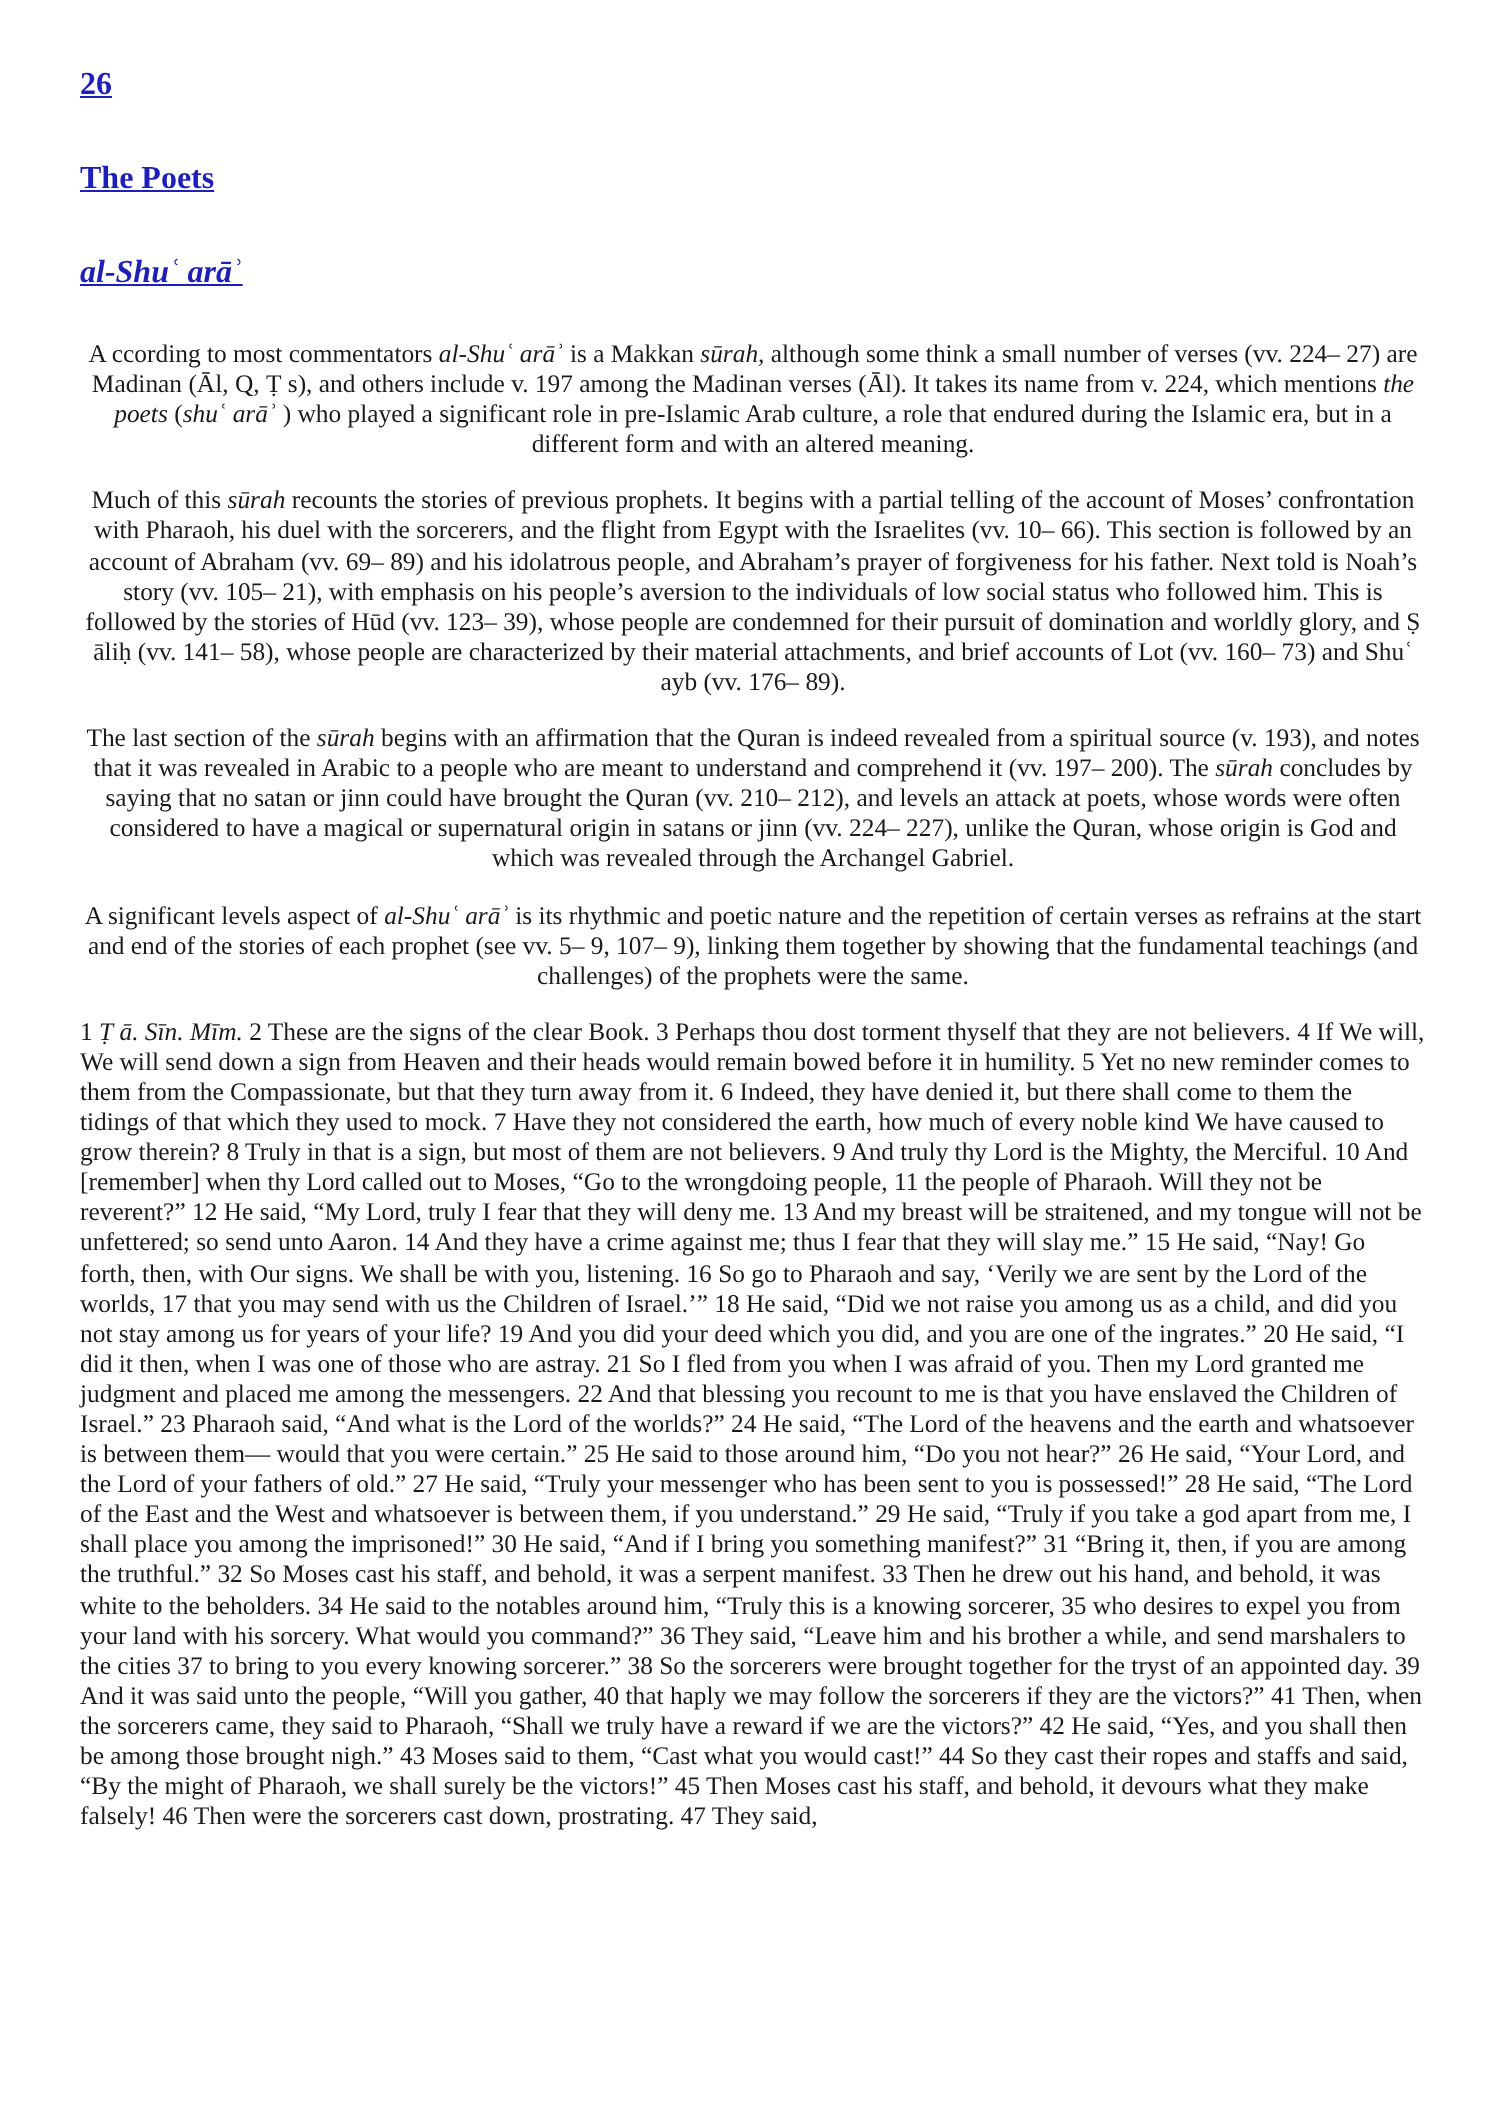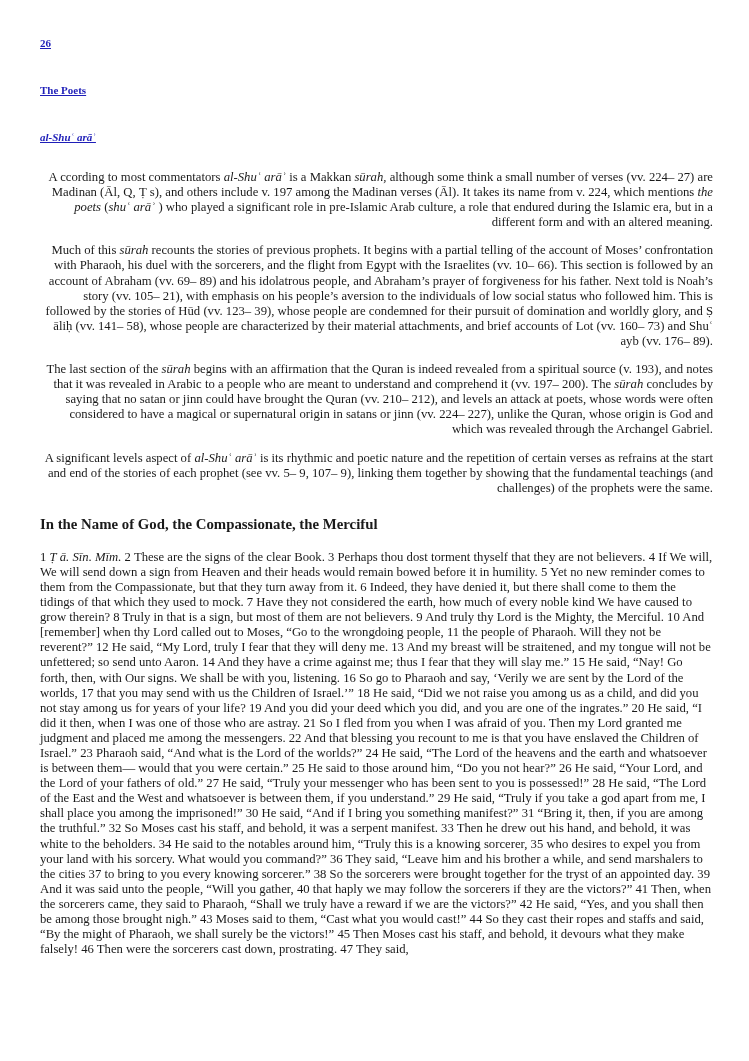--- a/index.html
+++ b/index.html
@@ -22,33 +22,33 @@
     font-family: "Liberation Serif", serif;
     font-size: 12.7px;
     line-height: 15.1px;
     color: var(--body-text);
     overflow: hidden;
   }
   .h-link {
     display: block;
     color: var(--heading-blue);
     font-weight: bold;
-    font-size: 11px;
+    font-size: 16px;
     line-height: 18px;
     text-decoration: underline;
     margin: 0 0 29px 0;
     width: -moz-fit-content;
     width: fit-content;
     cursor: pointer;
   }
   .h-link.italic { font-style: italic; }
   .h-link.last { margin-bottom: 24px; }
   p.body-para {
     margin: 0 0 13px 0;
-    text-align: right;
+    text-align: center;
   }
   h2.bismillah {
     font-family: "Liberation Serif", serif;
     font-size: 14.8px;
     line-height: 17px;
     font-weight: bold;
     color: var(--body-text);
     margin: 20px 0 17px 0;
   }
   p.verses {
@@ -68,17 +68,16 @@
   <a class="h-link italic last">al-Shuʿ arāʾ</a>
 
   <p class="body-para"><span>A ccording to most commentators </span><i>al-Shuʿ arāʾ</i><span> is a Makkan </span><i>sūrah,</i><span> although some think a small number of verses (vv. 224– 27) are Madinan (Āl, Q, Ṭ s), and others include v. 197 among the Madinan verses (Āl). It takes its name from v. 224, which mentions </span><i>the poets</i><span> (</span><i>shuʿ arāʾ</i><span> ) who played a significant role in pre-Islamic Arab culture, a role that endured during the Islamic era, but in a different form and with an altered meaning.</span></p>
 
   <p class="body-para"><span>Much of this </span><i>sūrah</i><span> recounts the stories of previous prophets. It begins with a partial telling of the account of Moses’ confrontation with Pharaoh, his duel with the sorcerers, and the flight from Egypt with the Israelites (vv. 10– 66). This section is followed by an account of Abraham (vv. 69– 89) and his idolatrous people, and Abraham’s prayer of forgiveness for his father. Next told is Noah’s story (vv. 105– 21), with emphasis on his people’s aversion to the individuals of low social status who followed him. This is followed by the stories of Hūd (vv. 123– 39), whose people are condemned for their pursuit of domination and worldly glory, and Ṣ āliḥ (vv. 141– 58), whose people are characterized by their material attachments, and brief accounts of Lot (vv. 160– 73) and Shuʿ ayb (vv. 176– 89).</span></p>
 
   <p class="body-para"><span>The last section of the </span><i>sūrah</i><span> begins with an affirmation that the Quran is indeed revealed from a spiritual source (v. 193), and notes that it was revealed in Arabic to a people who are meant to understand and comprehend it (vv. 197– 200). The </span><i>sūrah</i><span> concludes by saying that no satan or jinn could have brought the Quran (vv. 210– 212), and levels an attack at poets, whose words were often considered to have a magical or supernatural origin in satans or jinn (vv. 224– 227), unlike the Quran, whose origin is God and which was revealed through the Archangel Gabriel.</span></p>
 
   <p class="body-para"><span>A significant levels aspect of </span><i>al-Shuʿ arāʾ</i><span> is its rhythmic and poetic nature and the repetition of certain verses as refrains at the start and end of the stories of each prophet (see vv. 5– 9, 107– 9), linking them together by showing that the fundamental teachings (and challenges) of the prophets were the same.</span></p>
 
-  <h2 class="bismillah">In the Name of God, the Compassionate, the Merciful</h2>
 
   <p class="verses"><span>1 </span><i>Ṭ ā. Sīn. Mīm.</i><span> 2 These are the signs of the clear Book. 3 Perhaps thou dost torment thyself that they are not believers. 4 If We will, We will send down a sign from Heaven and their heads would remain bowed before it in humility. 5 Yet no new reminder comes to them from the Compassionate, but that they turn away from it. 6 Indeed, they have denied it, but there shall come to them the tidings of that which they used to mock. 7 Have they not considered the earth, how much of every noble kind We have caused to grow therein? 8 Truly in that is a sign, but most of them are not believers. 9 And truly thy Lord is the Mighty, the Merciful. 10 And [remember] when thy Lord called out to Moses, “Go to the wrongdoing people, 11 the people of Pharaoh. Will they not be reverent?” 12 He said, “My Lord, truly I fear that they will deny me. 13 And my breast will be straitened, and my tongue will not be unfettered; so send unto Aaron. 14 And they have a crime against me; thus I fear that they will slay me.” 15 He said, “Nay! Go forth, then, with Our signs. We shall be with you, listening. 16 So go to Pharaoh and say, ‘Verily we are sent by the Lord of the worlds, 17 that you may send with us the Children of Israel.’” 18 He said, “Did we not raise you among us as a child, and did you not stay among us for years of your life? 19 And you did your deed which you did, and you are one of the ingrates.” 20 He said, “I did it then, when I was one of those who are astray. 21 So I fled from you when I was afraid of you. Then my Lord granted me judgment and placed me among the messengers. 22 And that blessing you recount to me is that you have enslaved the Children of Israel.” 23 Pharaoh said, “And what is the Lord of the worlds?” 24 He said, “The Lord of the heavens and the earth and whatsoever is between them— would that you were certain.” 25 He said to those around him, “Do you not hear?” 26 He said, “Your Lord, and the Lord of your fathers of old.” 27 He said, “Truly your messenger who has been sent to you is possessed!” 28 He said, “The Lord of the East and the West and whatsoever is between them, if you understand.” 29 He said, “Truly if you take a god apart from me, I shall place you among the imprisoned!” 30 He said, “And if I bring you something manifest?” 31 “Bring it, then, if you are among the truthful.” 32 So Moses cast his staff, and behold, it was a serpent manifest. 33 Then he drew out his hand, and behold, it was white to the beholders. 34 He said to the notables around him, “Truly this is a knowing sorcerer, 35 who desires to expel you from your land with his sorcery. What would you command?” 36 They said, “Leave him and his brother a while, and send marshalers to the cities 37 to bring to you every knowing sorcerer.” 38 So the sorcerers were brought together for the tryst of an appointed day. 39 And it was said unto the people, “Will you gather, 40 that haply we may follow the sorcerers if they are the victors?” 41 Then, when the sorcerers came, they said to Pharaoh, “Shall we truly have a reward if we are the victors?” 42 He said, “Yes, and you shall then be among those brought nigh.” 43 Moses said to them, “Cast what you would cast!” 44 So they cast their ropes and staffs and said, “By the might of Pharaoh, we shall surely be the victors!” 45 Then Moses cast his staff, and behold, it devours what they make falsely! 46 Then were the sorcerers cast down, prostrating. 47 They said,</span></p>
 
 </div>
 
 </body></html>

